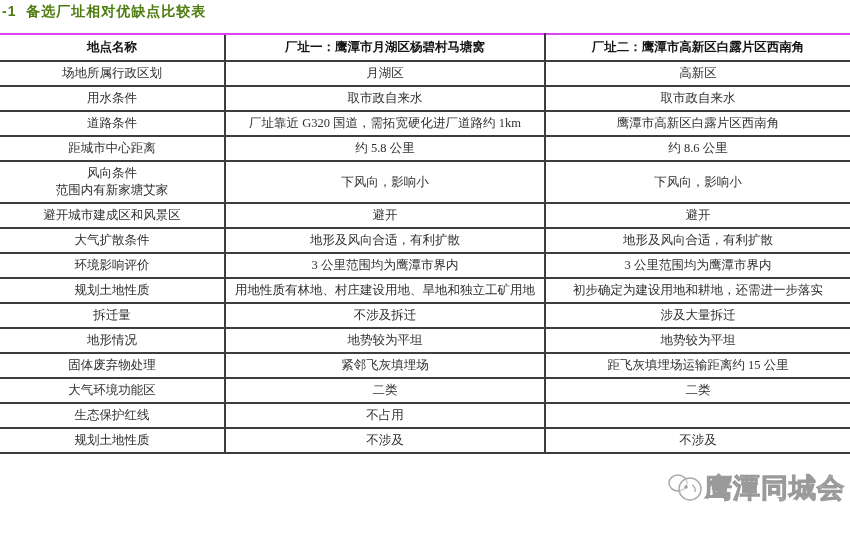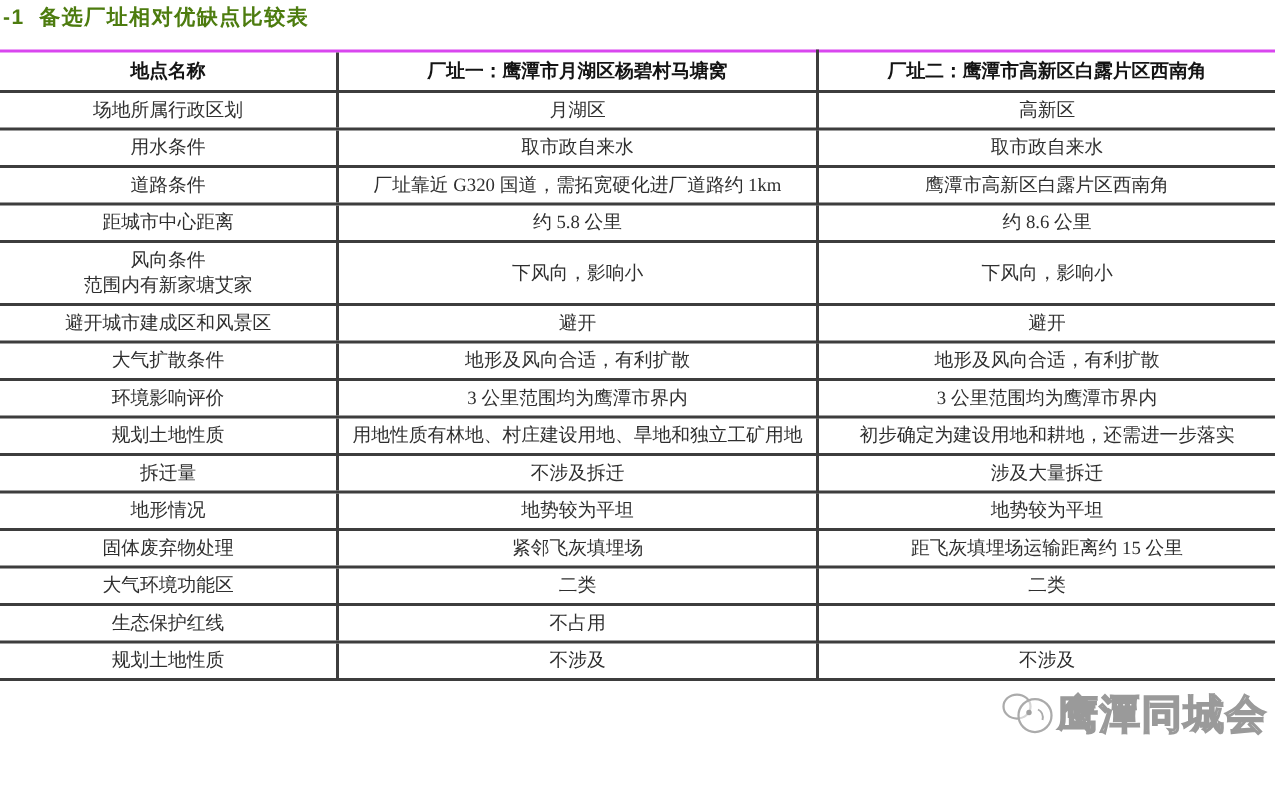--- a/index.html
+++ b/index.html
@@ -50,21 +50,21 @@
     text-align: center;
   }
   .c2 {
     border-left: 2px solid #3d3d3d;
     border-right: 2px solid #3d3d3d;
     margin-left: 28px;
   }
   td.c1 { white-space: pre-line; }
   .watermark {
     position: absolute;
-    left: 668px; top: 458px;
+    left: 668px; top: 470px;
     display: flex;
     align-items: center;
     gap: 1px;
     z-index: 3;
     pointer-events: none;
     text-align: center;
   }
   .watermark .wm-text {
     font-family: "Liberation Sans", "DejaVu Sans", sans-serif;
     font-size: 27px;

